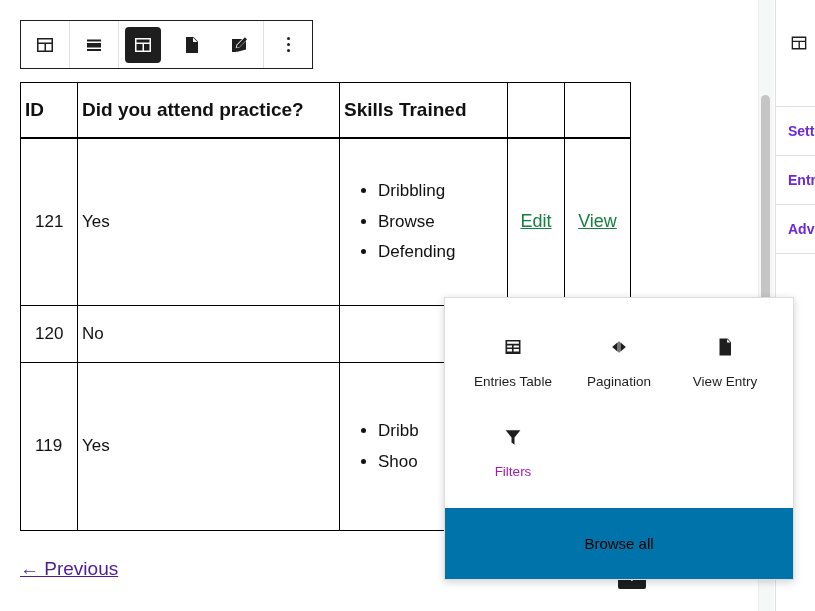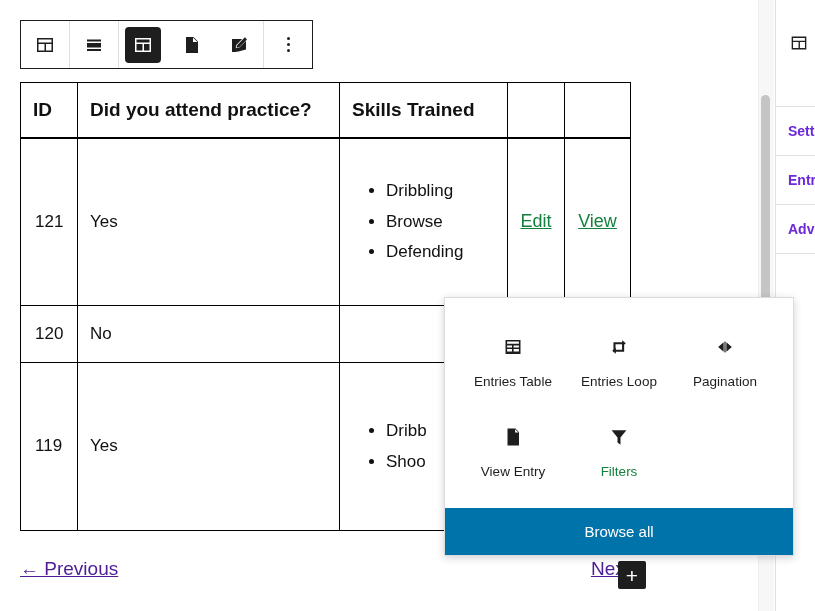--- a/index.html
+++ b/index.html
@@ -75,21 +75,21 @@
     position: absolute;
     left: 20px;
     top: 82px;
     width: 610px;
     border-collapse: collapse;
     table-layout: fixed;
   }
   .entries-table th,
   .entries-table td {
     border: 1px solid #000000;
-    padding: 12px 12px;
+    padding: 12px 4px;
     vertical-align: middle;
     font-size: 17px;
     color: #111111;
     line-height: 1.55;
   }
   .entries-table th {
     font-weight: 700;
     font-size: 19px;
     text-align: left;
     height: 55px;
@@ -188,27 +188,27 @@
     align-items: center;
     justify-content: center;
     margin-bottom: 12px;
   }
   .ins-label {
     font-size: 13.5px;
     color: #1e1e1e;
     text-align: center;
     line-height: 1.2;
   }
-  .ins-item.is-selected .ins-label { color: #15803d; }
+  .ins-item.is-selected .ins-label { color: #a21caf; }
   .inserter-footer {
     background: #0073aa;
-    color: #ffffff;
+    color: #000000;
     text-align: center;
     font-size: 15px;
-    padding: 15px 0;
+    padding: 27px 0;
     cursor: pointer;
     user-select: none;
   }
 
   
   .scroll-track {
     position: absolute;
     left: 758px; top: 0;
     width: 16px; height: 611px;
     background: #f6f7f7;
@@ -413,30 +413,20 @@
 
       <button class="ins-item">
         <span class="ins-icon">
           <svg width="24" height="24" viewBox="0 0 24 24" aria-hidden="true">
             <path fill="#1e1e1e" d="M4.5 5h15v14h-15V5zm1.6 1.6v2.2h11.8V6.6H6.1zm0 3.8v2.1h4.9v-2.1H6.1zm6.5 0v2.1h5.3v-2.1h-5.3zm-6.5 3.7v2.3h4.9v-2.3H6.1zm6.5 0v2.3h5.3v-2.3h-5.3z"></path>
           </svg>
         </span>
         <span class="ins-label">Entries Table</span>
       </button>
 
-      <button class="ins-item">
-        <span class="ins-icon">
-          <svg width="24" height="24" viewBox="0 0 24 24" aria-hidden="true">
-            <path fill="none" stroke="#1e1e1e" stroke-width="2.1" d="M7.5 8.3h8.6v7.4H7.5z"></path>
-            <path fill="#1e1e1e" d="M15.2 5.2l3.6 3-3.6 3V5.2z"></path>
-            <path fill="#1e1e1e" d="M8.8 18.8l-3.6-3 3.6-3v6z"></path>
-          </svg>
-        </span>
-        <span class="ins-label">Entries Loop</span>
-      </button>
 
       <button class="ins-item">
         <span class="ins-icon">
           <svg width="24" height="24" viewBox="0 0 24 24" aria-hidden="true">
             <path fill="#1e1e1e" d="M10.6 7.2v9.6L5.2 12l5.4-4.8z"></path>
             <path fill="#1e1e1e" d="M13.4 7.2v9.6L18.8 12l-5.4-4.8z"></path>
             <rect x="11.4" y="6.6" width="1.2" height="10.8" fill="#1e1e1e"></rect>
           </svg>
         </span>
         <span class="ins-label">Pagination</span>

